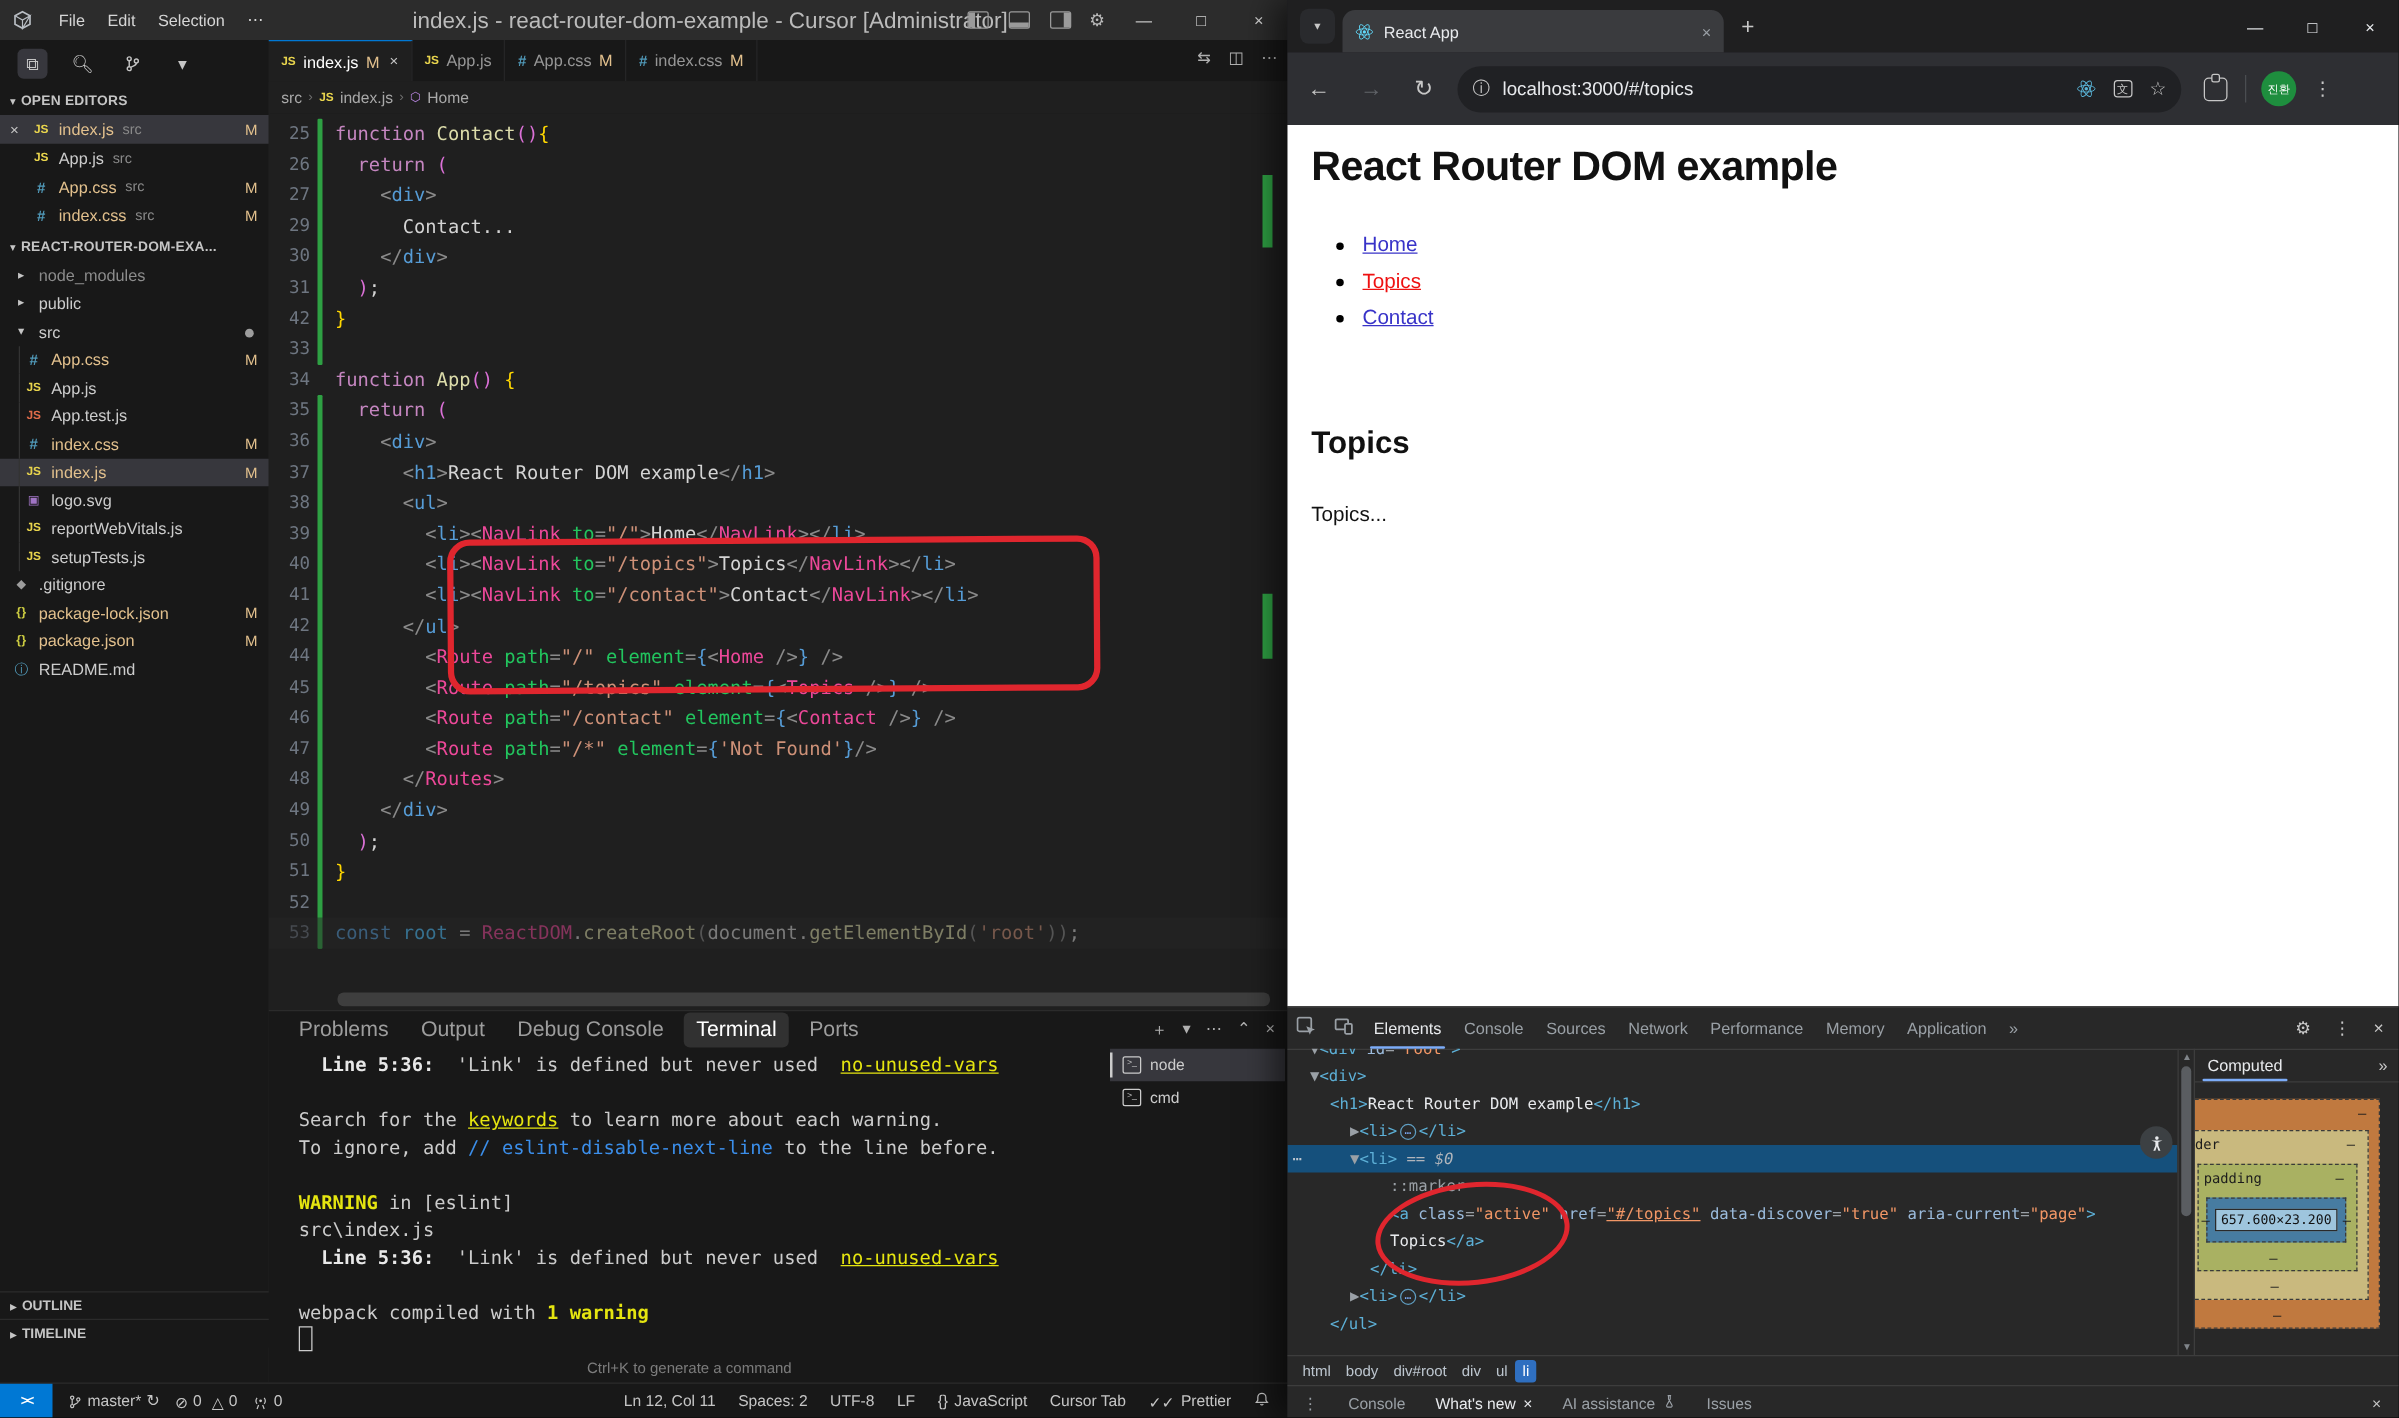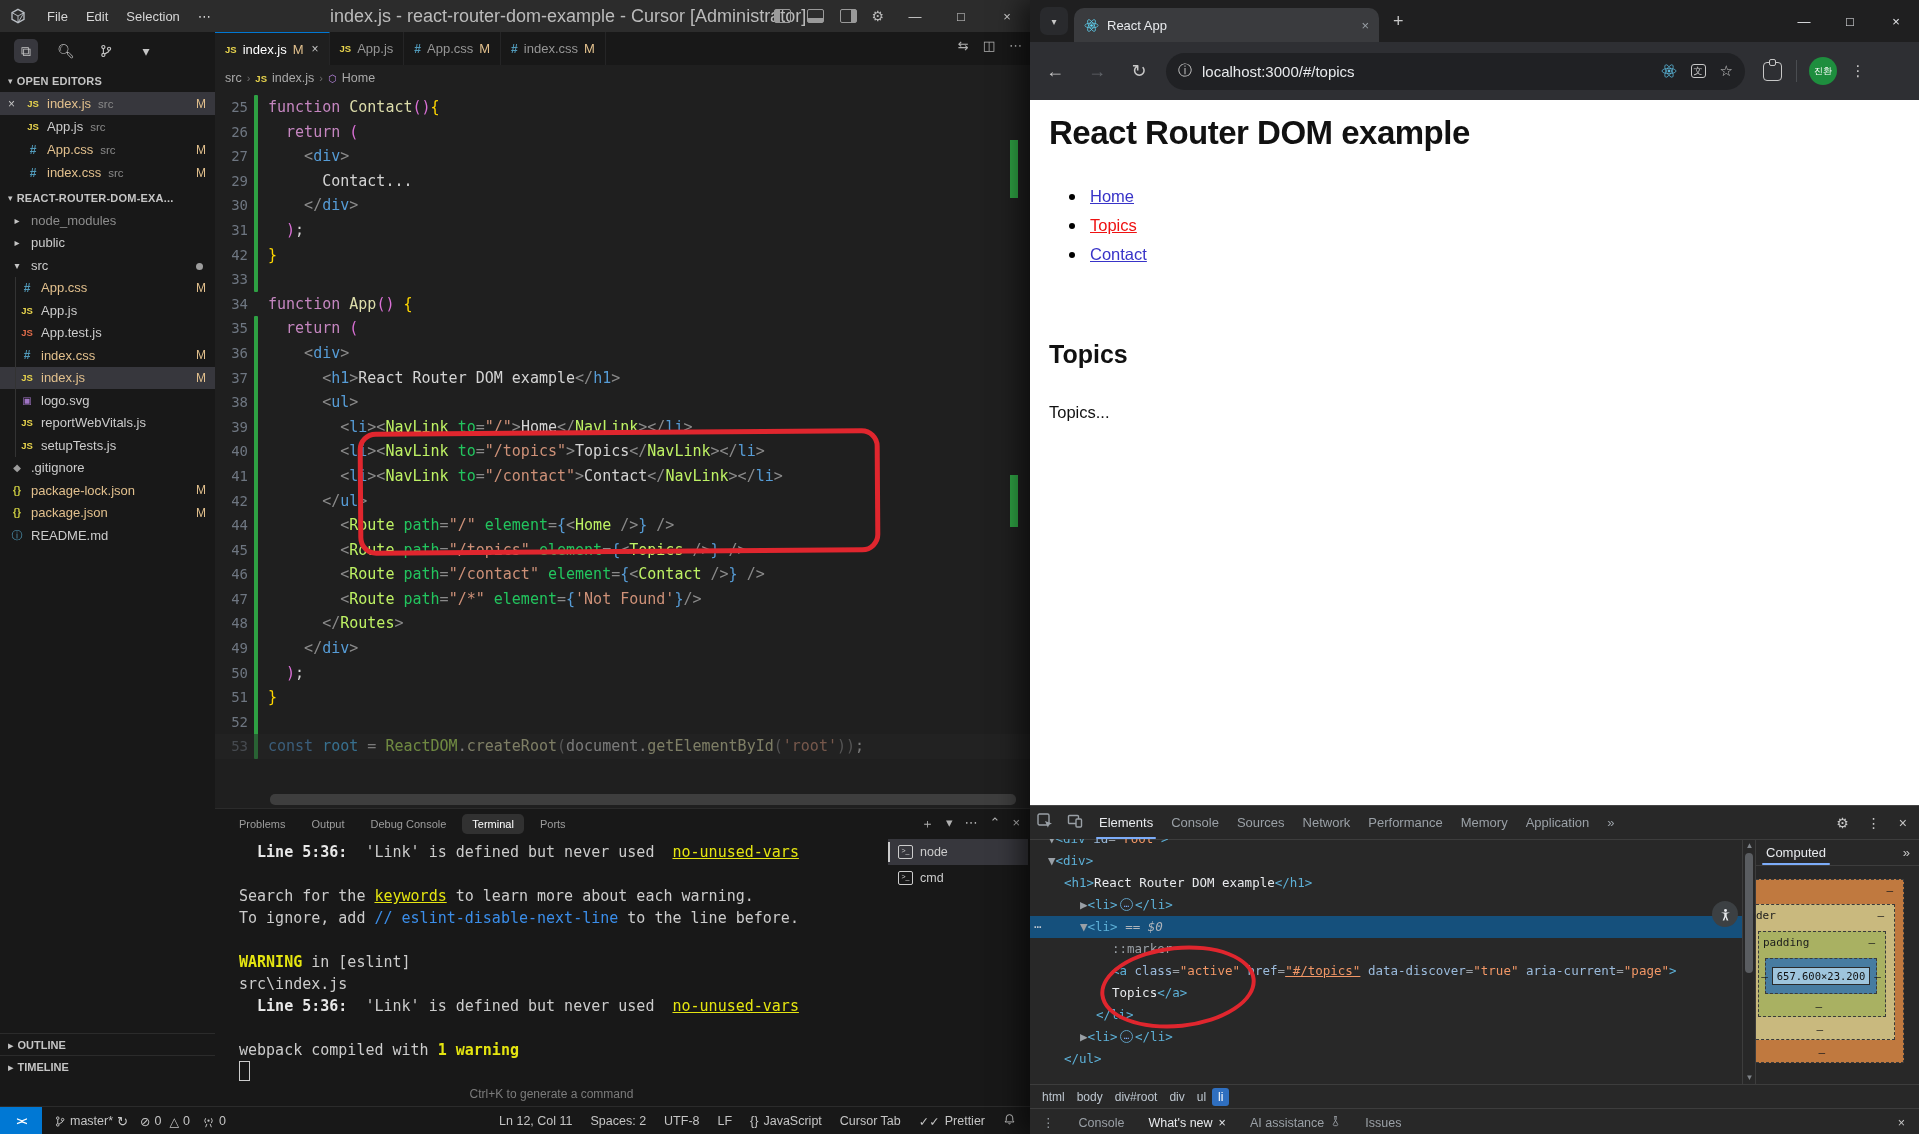--- a/index.html
+++ b/index.html
@@ -62,29 +62,29 @@
 
   
   .c-editor{left:215px;top:91px;width:815px;height:717px;background:#1f1f1f;overflow:hidden;}
   .code-line{position:relative;height:24.6px;line-height:24.6px;font-size:15px;white-space:pre;}
   .code-line .ln{position:absolute;left:0;width:33px;text-align:right;color:#6e7681;font-size:14px;}
   .code-line .lt{position:absolute;left:53px;text-align:center;}
   .code-line.dim{opacity:.5;background:#262626;}
   #code-area{position:absolute;left:0;top:4px;right:0;}
   .gutbar{position:absolute;left:39px;width:4px;background:#2ea043;border-radius:1px;}
   .tk-ek{color:#C586C0}.tk-ef{color:#DCDCAA}.tk-eg{color:#8a8a8a}.tk-et{color:#569CD6}
-  .tk-ec{color:#bef264}.tk-ea{color:#22c55e}.tk-es{color:#CE9178}.tk-ew{color:#D4D4D4}
+  .tk-ec{color:#ec4899}.tk-ea{color:#22c55e}.tk-es{color:#CE9178}.tk-ew{color:#D4D4D4}
   .tk-ey{color:#FFD700}.tk-ep{color:#DA70D6}.tk-eb{color:#569CD6}.tk-ev{color:#4FC1FF}
   .red-rect{border:5px solid #e0262e;border-radius:18px;transform:rotate(-.4deg);}
   .ov-mark{position:absolute;width:8px;background:#2ea043;right:12px;}
   .hscroll{position:absolute;height:11px;background:rgba(121,121,121,.35);border-radius:5px;}
 
   
   .c-panel{left:215px;top:808px;width:815px;height:298px;background:#181818;border-top:1px solid #2b2b2b;}
-  .panel-tabs{height:30px;display:flex;align-items:center;padding-left:14px;gap:6px;font-size:11px;color:#9d9d9d;}
+  .panel-tabs{height:30px;display:flex;align-items:center;padding-left:14px;gap:6px;font-size:17px;color:#9d9d9d;}
   .panel-tab{padding:4px 10px;border-radius:5px;}
   .panel-tab.on{background:#313131;color:#fff;}
   .panel-acts{position:absolute;right:10px;top:6px;display:flex;gap:12px;color:#b0b0b0;font-size:13px;}
   #term-lines{position:absolute;left:24px;top:32px;font-size:15px;line-height:22px;white-space:pre;}
   .tk-tB{color:#e8e8e8;font-weight:bold}.tk-tP{color:#cccccc}
   .tk-tY{color:#e5e510;text-decoration:underline}.tk-tW{color:#e5e510;font-weight:bold}
   .tk-tL{color:#3b8eea}
   .term-cursor{display:inline-block;width:9px;height:18px;border:1px solid #ccc;vertical-align:-3px;}
   .term-list{position:absolute;left:673px;top:30px;width:140px;font-size:12.5px;}
   .term-item{height:26px;display:flex;align-items:center;gap:7px;padding-left:10px;position:relative;color:#ccc;}

